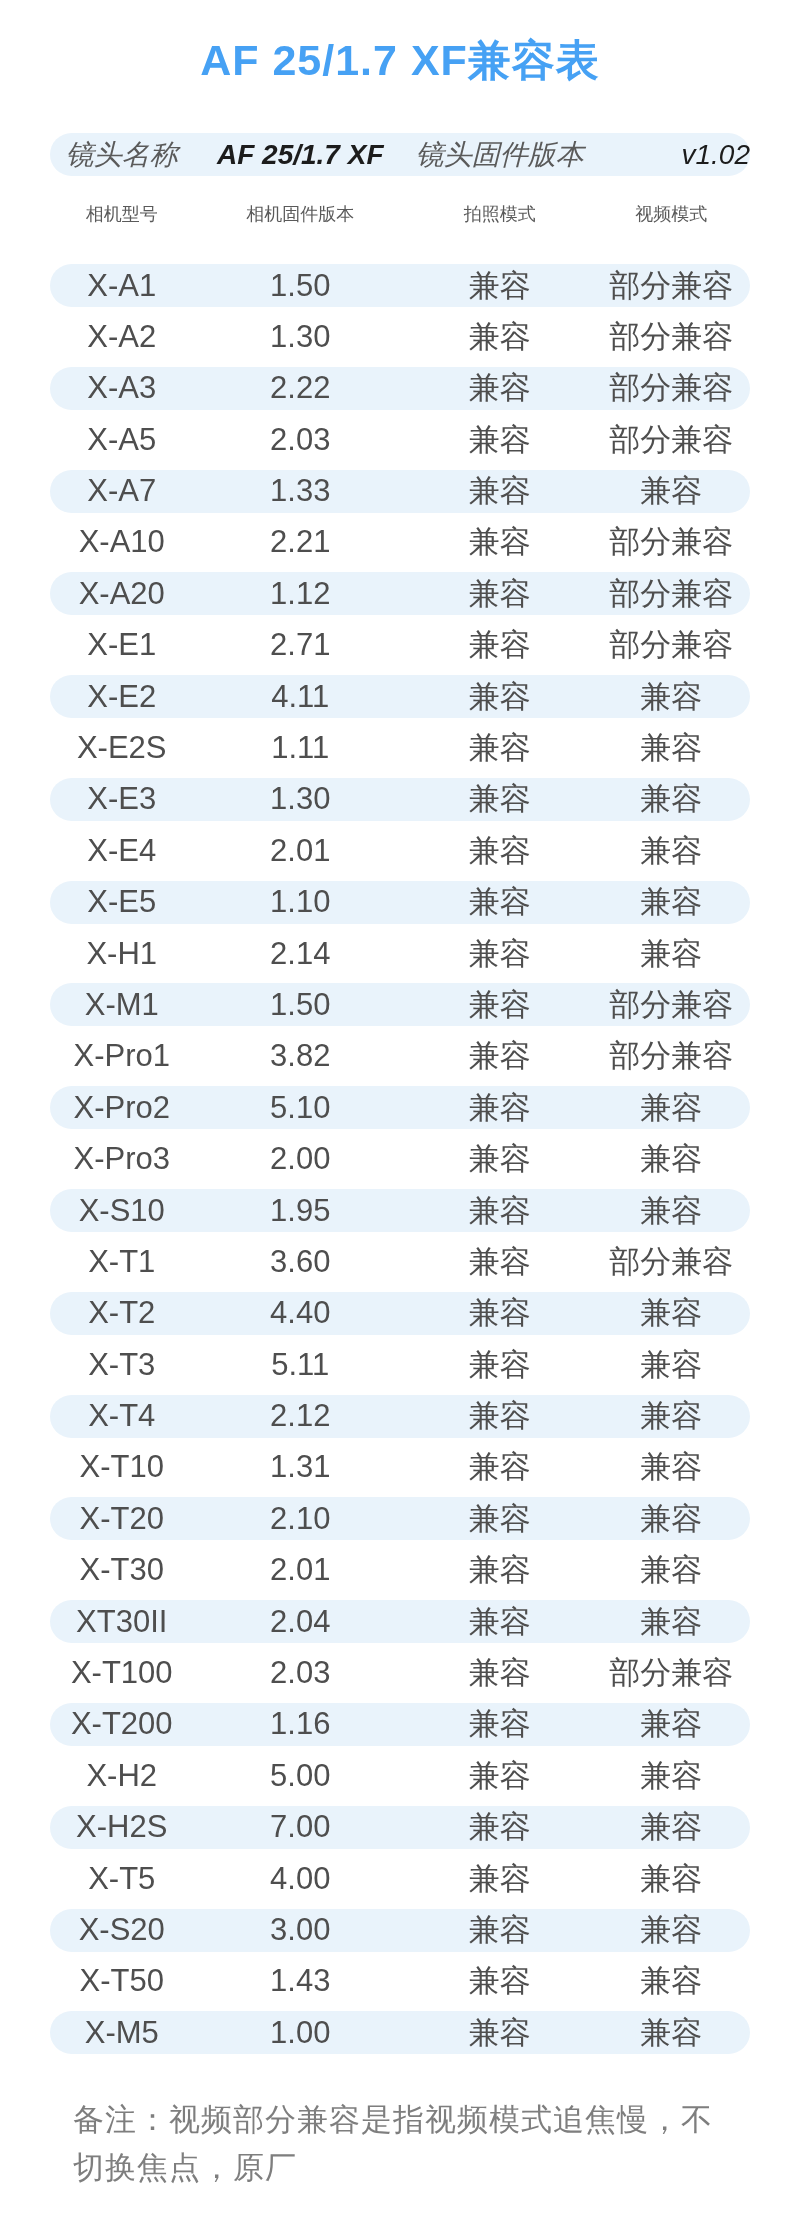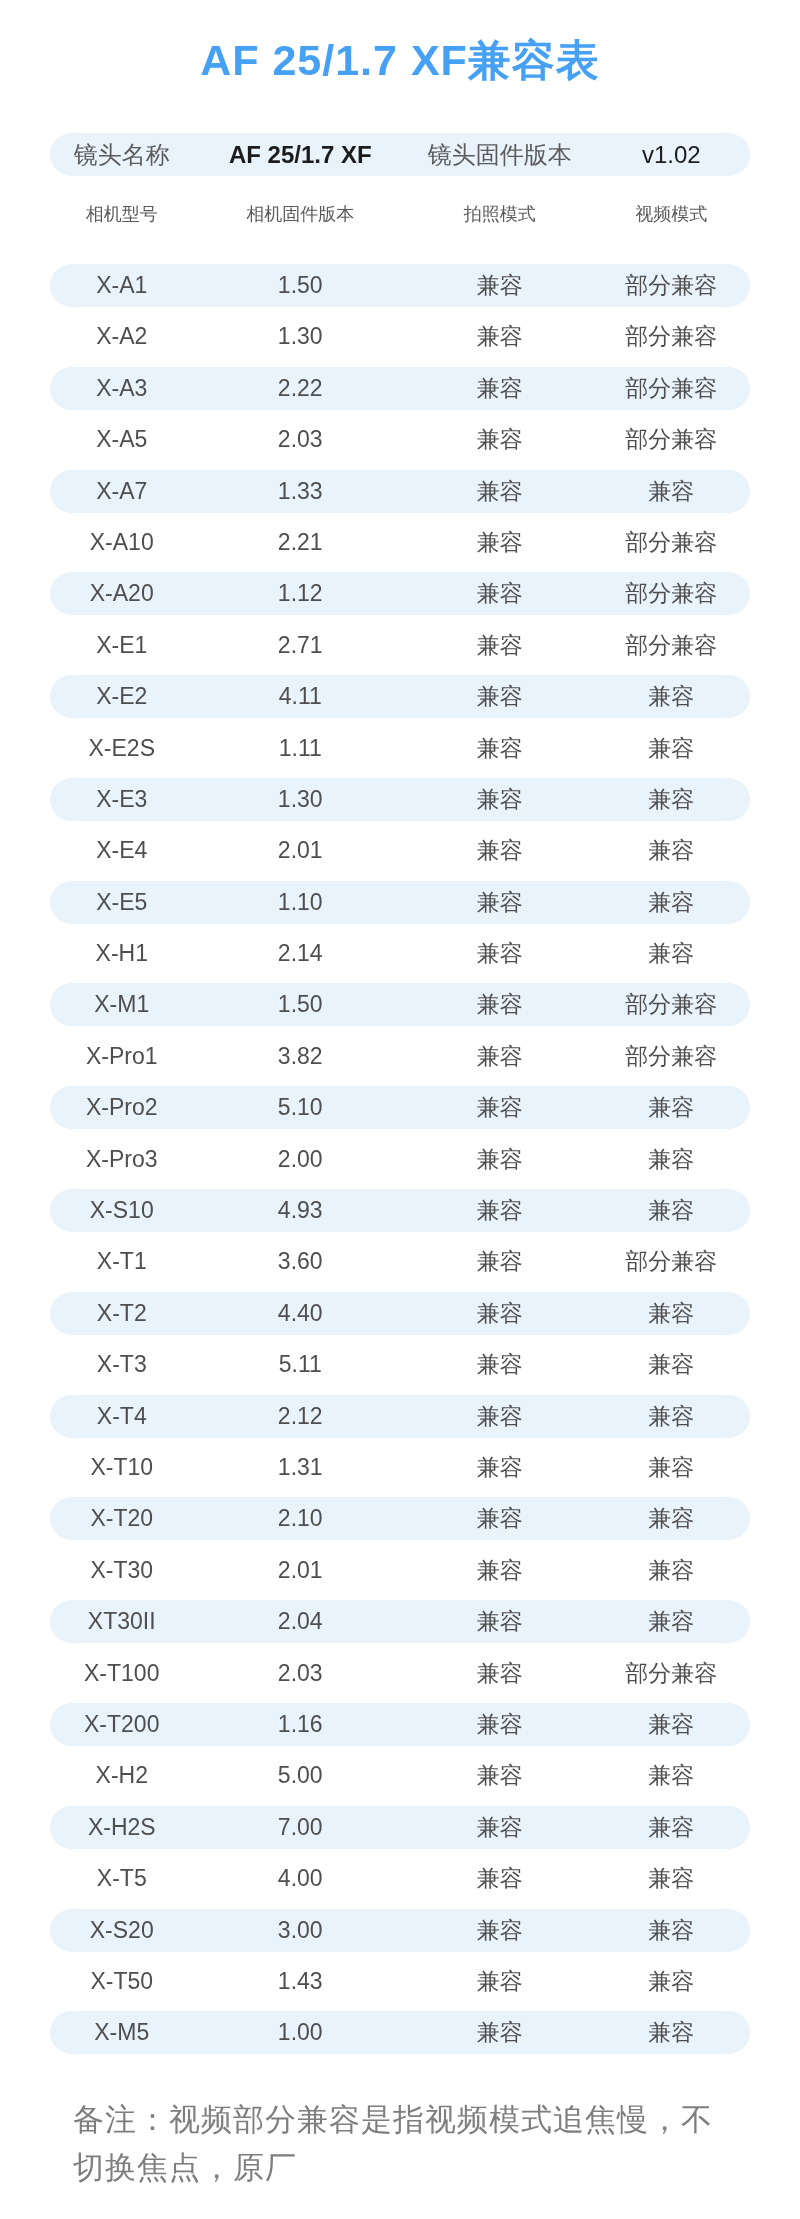--- a/index.html
+++ b/index.html
@@ -38,42 +38,44 @@
     align-items:center;
     text-align:center;
     height:43px;
   }
   .pill{
     background:var(--pill-bg);
     border-radius:22px;
   }
   .lens-row{
     margin-top:45px;
-    font-size:24px;
+    font-size:28px;
     color:var(--label-gray);
+    font-style:italic;
   }
   .lens-name{
     color:var(--dark-text);
     font-weight:bold;
   }
   .lens-fw{
     color:var(--dark-text);
+    text-align:right;
   }
   .cam-header{
     margin-top:16px;
     font-size:18px;
     color:var(--label-gray);
   }
   .rows{
     margin-top:29px;
   }
   .row{
     height:43px;
     margin-bottom:8.4px;
-    font-size:23px;
+    font-size:31px;
     color:var(--data-gray);
   }
   .row:last-child{margin-bottom:0;}
   .row.alt{
     background:var(--pill-bg);
     border-radius:22px;
   }
   .note{
     margin-top:42px;
     margin-left:73px;
@@ -214,21 +216,21 @@
           <span>兼容</span>
         </div>
         <div class="grid-row row">
           <span>X-Pro3</span>
           <span>2.00</span>
           <span>兼容</span>
           <span>兼容</span>
         </div>
         <div class="grid-row row alt">
           <span>X-S10</span>
-          <span>4.93</span>
+          <span>1.95</span>
           <span>兼容</span>
           <span>兼容</span>
         </div>
         <div class="grid-row row">
           <span>X-T1</span>
           <span>3.60</span>
           <span>兼容</span>
           <span>部分兼容</span>
         </div>
         <div class="grid-row row alt">

